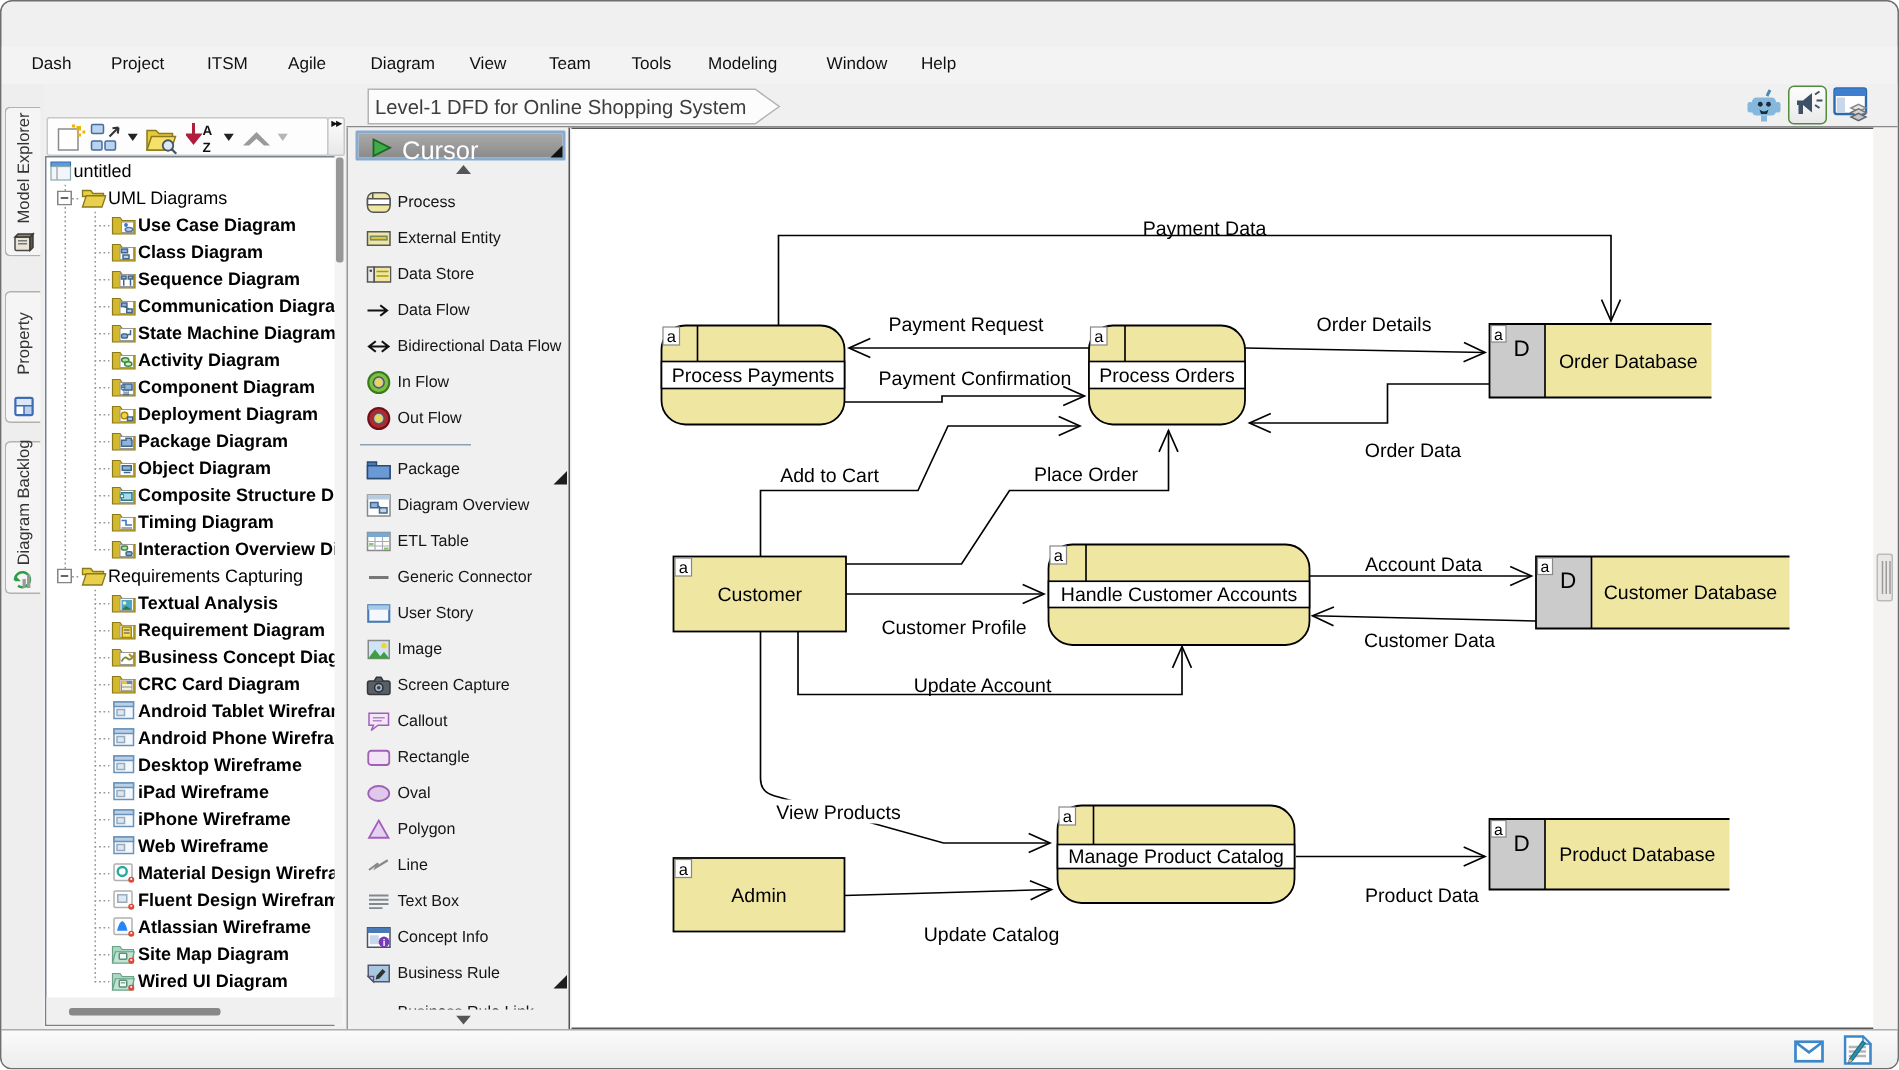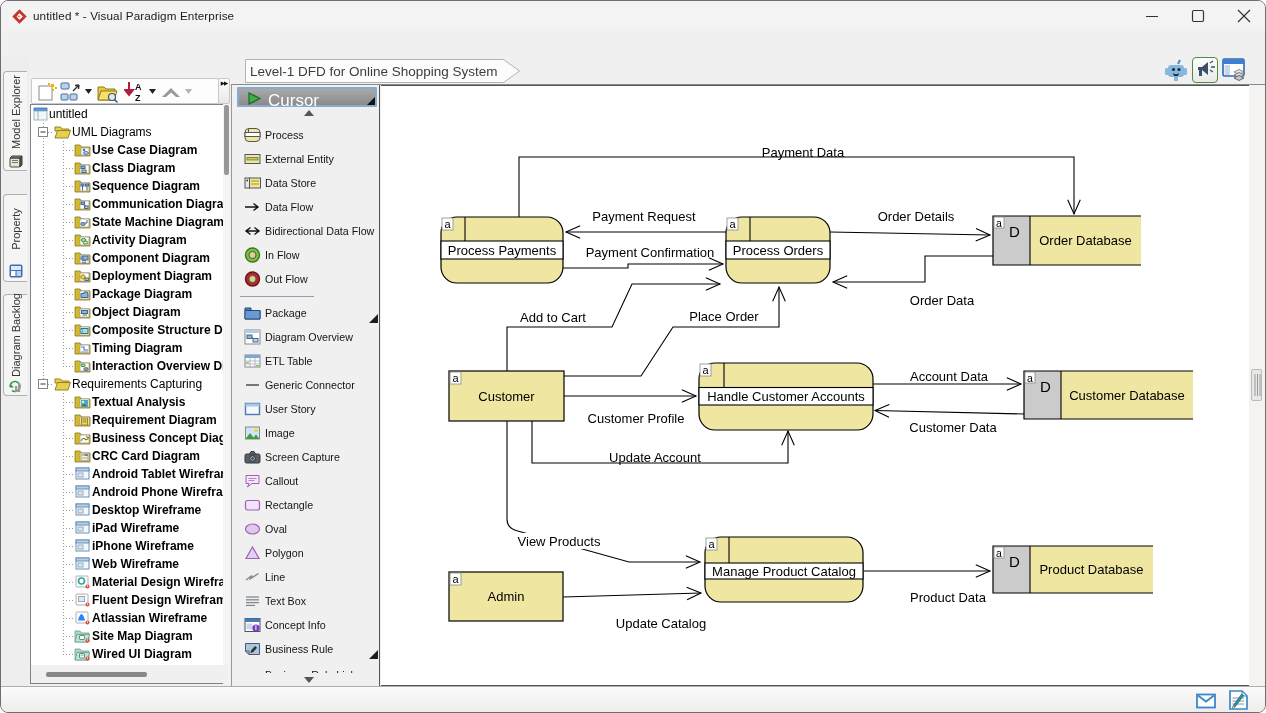--- a/index.html
+++ b/index.html
@@ -38,44 +38,34 @@
 #rgrip{position:absolute;left:2px;top:284px;width:11px;height:32px;background:#e9e8e7;border:1px solid #bbb;border-radius:2px}
 #statusbar{position:absolute;left:0;top:685px;width:100%;height:27px;background:linear-gradient(#fbfbfb,#ececec);border-top:1px solid #adadad}
 .winbtn{position:absolute;top:0;height:30px;width:46px}
 svg{display:block}
 .dotv{position:absolute;width:1px;background-image:linear-gradient(#999 1px,transparent 1px);background-size:1px 3px}
 .doth{position:absolute;height:1px;background-image:linear-gradient(90deg,#999 1px,transparent 1px);background-size:3px 1px}
 </style></head>
 <body>
 <div id="win">
 
-  <div id="titlebar">
-    <svg class="abs" style="left:11px;top:8px" width="15" height="15" viewBox="0 0 15 15">
-      <rect x="2.4" y="2.4" width="10.2" height="10.2" fill="#c5342c" transform="rotate(45 7.5 7.5)"></rect>
-      <path d="M4.5,7.5 L7.5,4.5 L10.5,7.5 L7.5,10.5 Z M6,7.5 L7.5,9 L9,7.5 L7.5,6 Z" fill="#fff"></path>
-      <path d="M7.5,4.2 L10.8,7.5 L7.5,10.8 L6,9.3 L7.8,7.5 L6,5.7 Z" fill="#fff" opacity="0.85"></path>
-    </svg>
-    <span class="title">untitled * - Visual Paradigm Enterprise</span>
-    <div class="winbtn" style="left:1128px">
-      <svg width="46" height="30">
-          <line x1="17" y1="15.5" x2="29" y2="15.5" stroke="#333" stroke-width="1.2"></line>
-        </svg>
-    </div>
-    <div class="winbtn" style="left:1174px">
-      <svg width="46" height="30">
-          <rect x="17.5" y="9.5" width="11" height="11" fill="none" stroke="#333" stroke-width="1.2" rx="1.5"></rect>
-        </svg>
-    </div>
-    <div class="winbtn" style="left:1220px">
-      <svg width="46" height="30">
-          <path d="M17,9 L29,21 M29,9 L17,21" stroke="#333" stroke-width="1.2"></path>
-        </svg>
-    </div>
+
+  <div id="menubar">
+    <span style="left:20px">Dash</span>
+      <span style="left:73px">Project</span>
+      <span style="left:137px">ITSM</span>
+      <span style="left:191px">Agile</span>
+      <span style="left:246px">Diagram</span>
+      <span style="left:312px">View</span>
+      <span style="left:365px">Team</span>
+      <span style="left:420px">Tools</span>
+      <span style="left:471px">Modeling</span>
+      <span style="left:550px">Window</span>
+      <span style="left:613px">Help</span>
   </div>
-
 
   <div id="leftstrip">
     <div class="vtab" style="top:15px;height:100px">
         <span class="vt" style="top:40px">Model Explorer</span>
       <svg class="abs" style="left:4px;top:82px" width="16" height="16" viewBox="0 0 16 16">
           <rect x="2" y="4" width="10" height="9" rx="1" fill="#e8e4d8" stroke="#4a4a42"></rect>
           <path d="M12,4 l2,-2 v9 l-2,2 Z" fill="#5a5a50" stroke="#3a3a32"></path>
           <path d="M2,4 l2,-2 h10 l-2,2 Z" fill="#8a8a7a" stroke="#3a3a32"></path>
           <line x1="4" y1="6.5" x2="10" y2="6.5" stroke="#777"></line>
           <line x1="4" y1="8.5" x2="10" y2="8.5" stroke="#777"></line>

